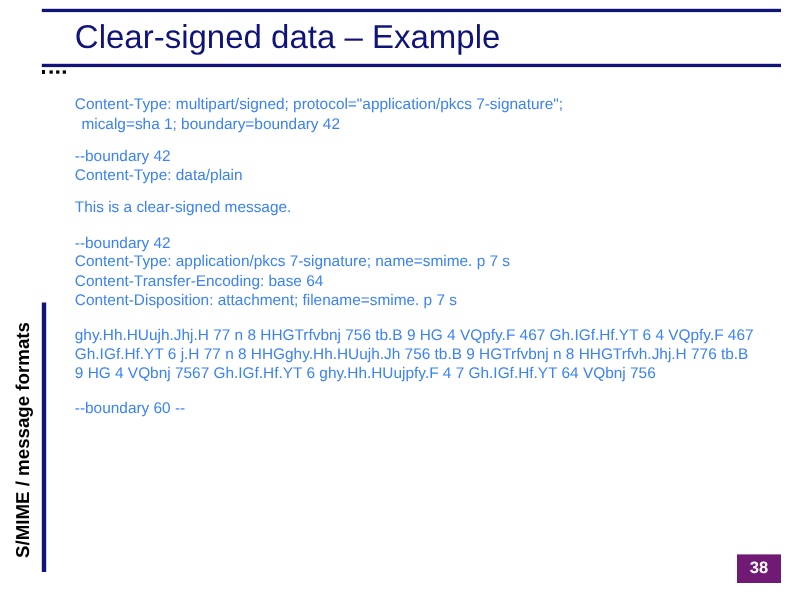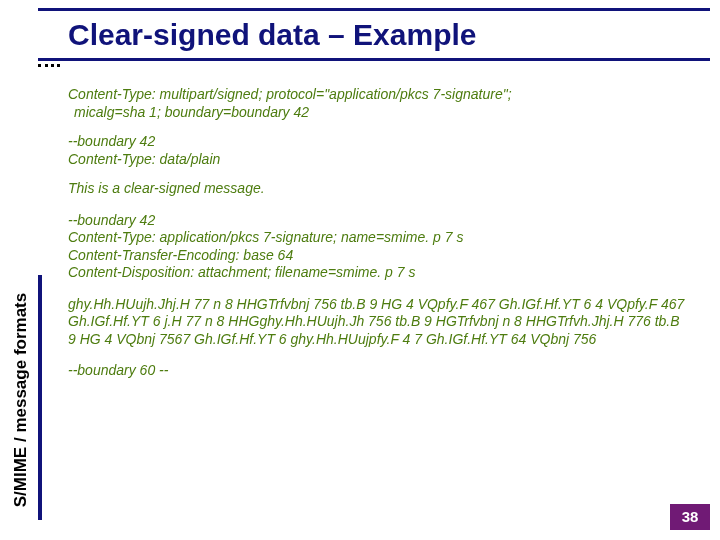--- a/index.html
+++ b/index.html
@@ -18,21 +18,21 @@
     left: 38px;
     right: 10px;
     height: 3px;
     background: #10137a;
   }
   .title {
     position: absolute;
     top: 18px;
     left: 68px;
     font-size: 30px;
-    font-weight: bold;
+    font-weight: normal;
     color: #10137a;
   }
   .under-rule {
     position: absolute;
     top: 58px;
     left: 38px;
     right: 10px;
     height: 3px;
     background: #10137a;
   }
@@ -70,23 +70,22 @@
     width: 4px;
     height: 245px;
     background: #10137a;
   }
   .content {
     position: absolute;
     left: 68px;
     top: 86px;
     right: 30px;
     font-size: 14px;
-    color: #4d7c0f;
+    color: #3b82f6;
     line-height: 1.25;
-    font-style: italic;
   }
   .content p {
     margin: 0 0 14px 0;
     word-break: break-all;
   }
   .content p.tight {
     margin: 0 0 12px 0;
   }
   .indent {
     padding-left: 6px;

